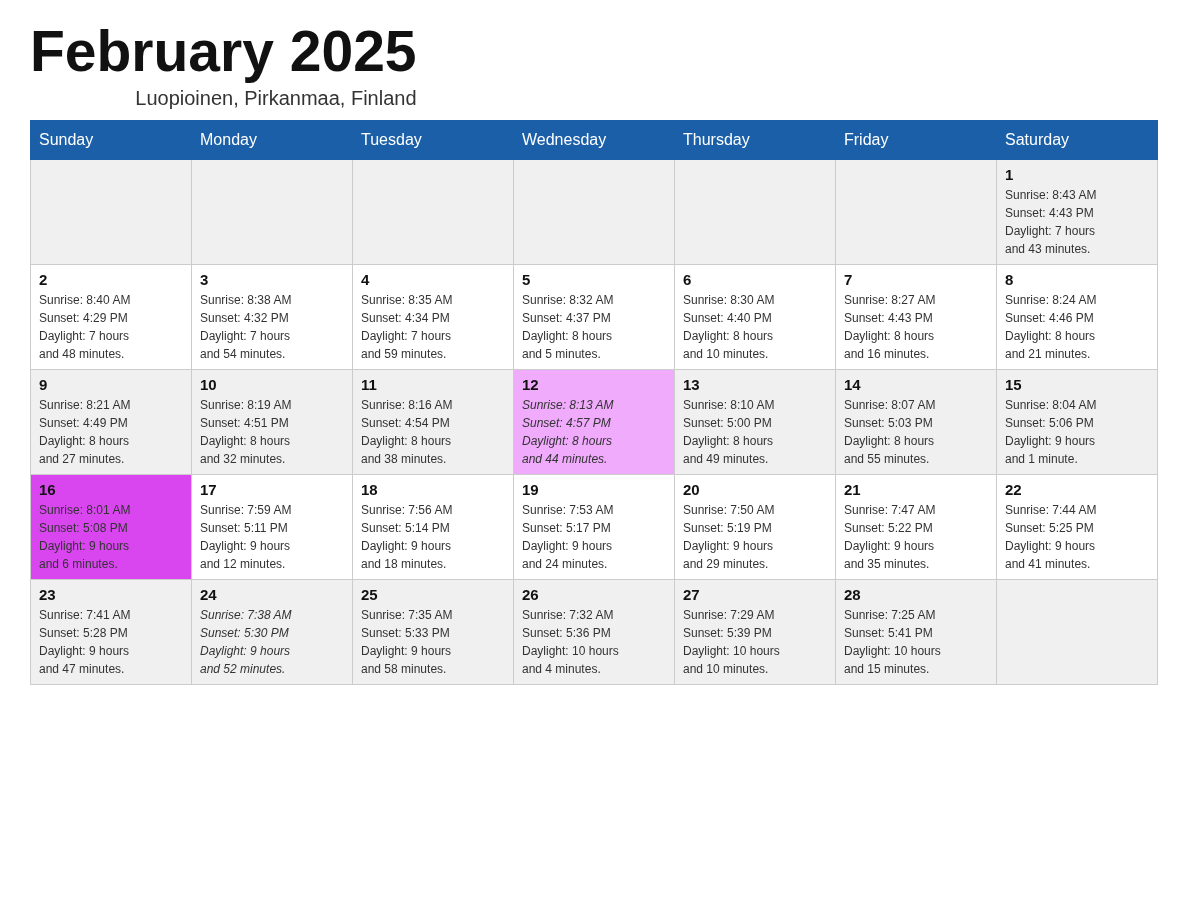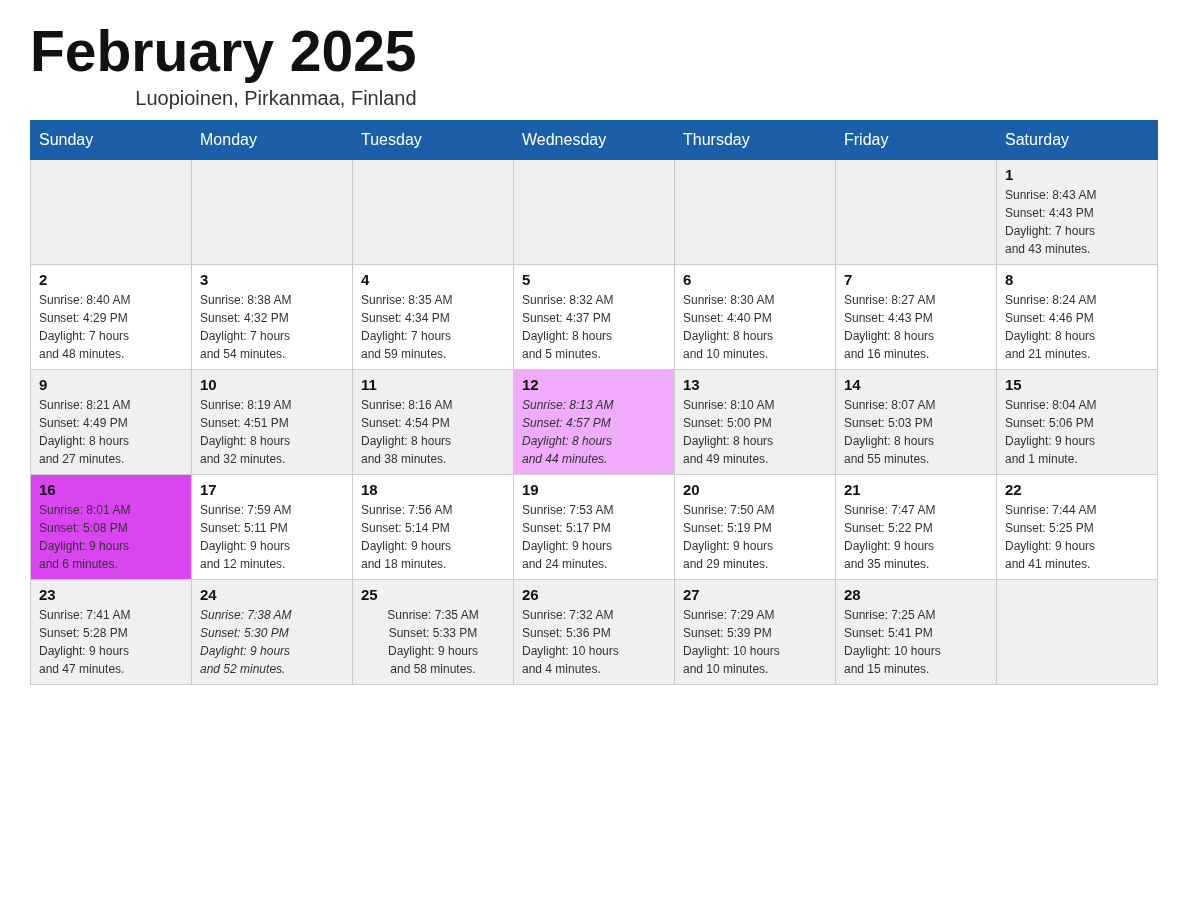--- a/index.html
+++ b/index.html
@@ -296,21 +296,21 @@
         </td>
         <td style="background-color: rgb(240, 240, 240); min-height: 100px;">
           <span class="day-number">24</span>
           <div class="day-info" style="white-space: pre-line; font-style: italic;">Sunrise: 7:38 AM
 Sunset: 5:30 PM
 Daylight: 9 hours
 and 52 minutes.</div>
         </td>
         <td style="background-color: rgb(240, 240, 240); min-height: 100px;">
           <span class="day-number">25</span>
-          <div class="day-info" style="white-space: pre-line; text-align: center;">Sunrise: 7:35 AM
+          <div class="day-info" style="white-space: pre-line;">Sunrise: 7:35 AM
 Sunset: 5:33 PM
 Daylight: 9 hours
 and 58 minutes.</div>
         </td>
         <td style="background-color: rgb(240, 240, 240); min-height: 100px;">
           <span class="day-number">26</span>
           <div class="day-info" style="white-space: pre-line;">Sunrise: 7:32 AM
 Sunset: 5:36 PM
 Daylight: 10 hours
 and 4 minutes.</div>

